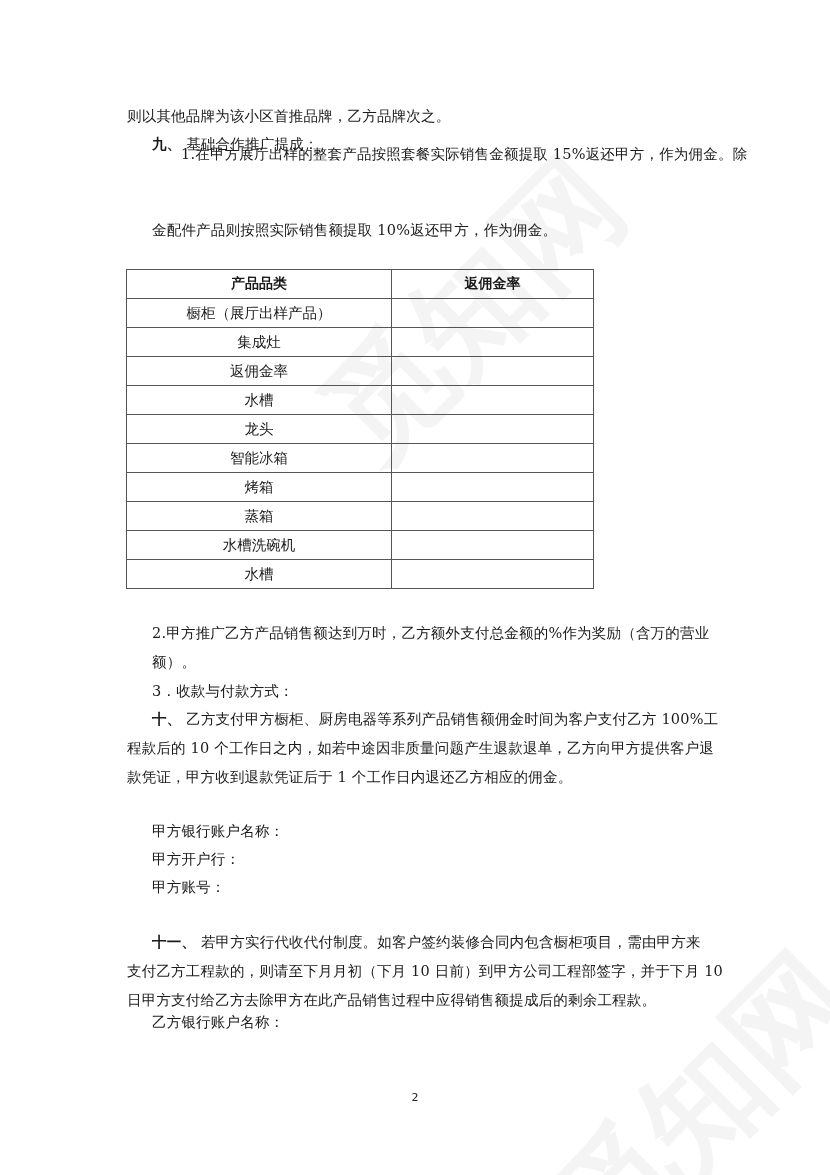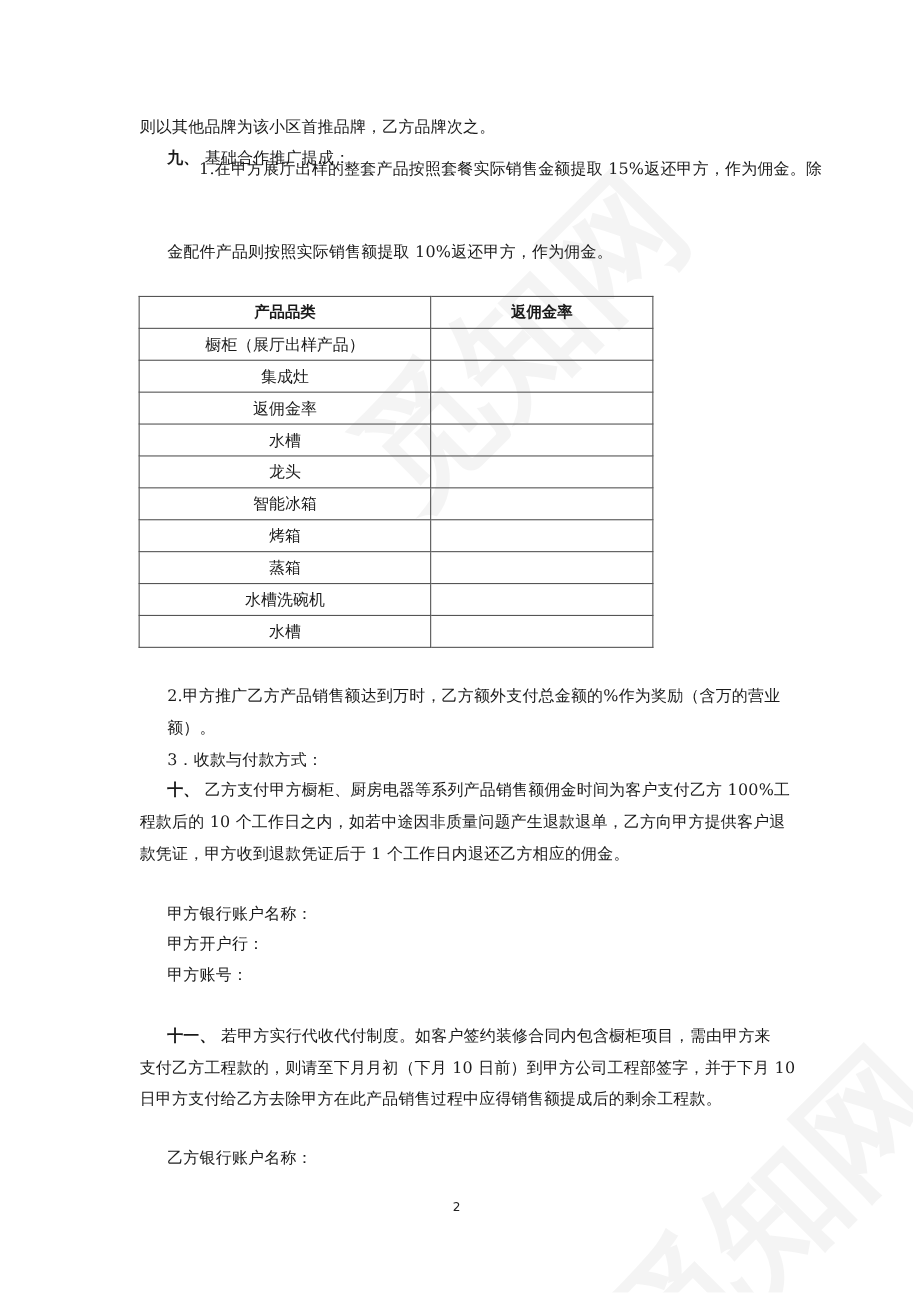--- a/index.html
+++ b/index.html
@@ -171,16 +171,16 @@
   <div class="line" style="left:152px; top:821px;">甲方银行账户名称：</div>
   <div class="line" style="left:152px; top:849px;">甲方开户行：</div>
   <div class="line" style="left:152px; top:877px;">甲方账号：</div>
 
   <div class="line" style="left:152px; top:932px;">
     <span class="bold">十一、</span><span> 若甲方实行代收代付制度。如客户签约装修合同内包含橱柜项目，需由甲方来</span>
   </div>
   <div class="line" style="left:127px; top:961px;">支付乙方工程款的，则请至下月月初（下月 10 日前）到甲方公司工程部签字，并于下月 10</div>
   <div class="line" style="left:127px; top:990px;">日甲方支付给乙方去除甲方在此产品销售过程中应得销售额提成后的剩余工程款。</div>
 
-  <div class="line" style="left:152px; top:1043px;text-align:center;">乙方银行账户名称：</div>
+  <div class="line" style="left:152px; top:1012px;text-align:center;">乙方银行账户名称：</div>
 
   <div class="page-number">2</div>
 </div>
 
 </body></html>

